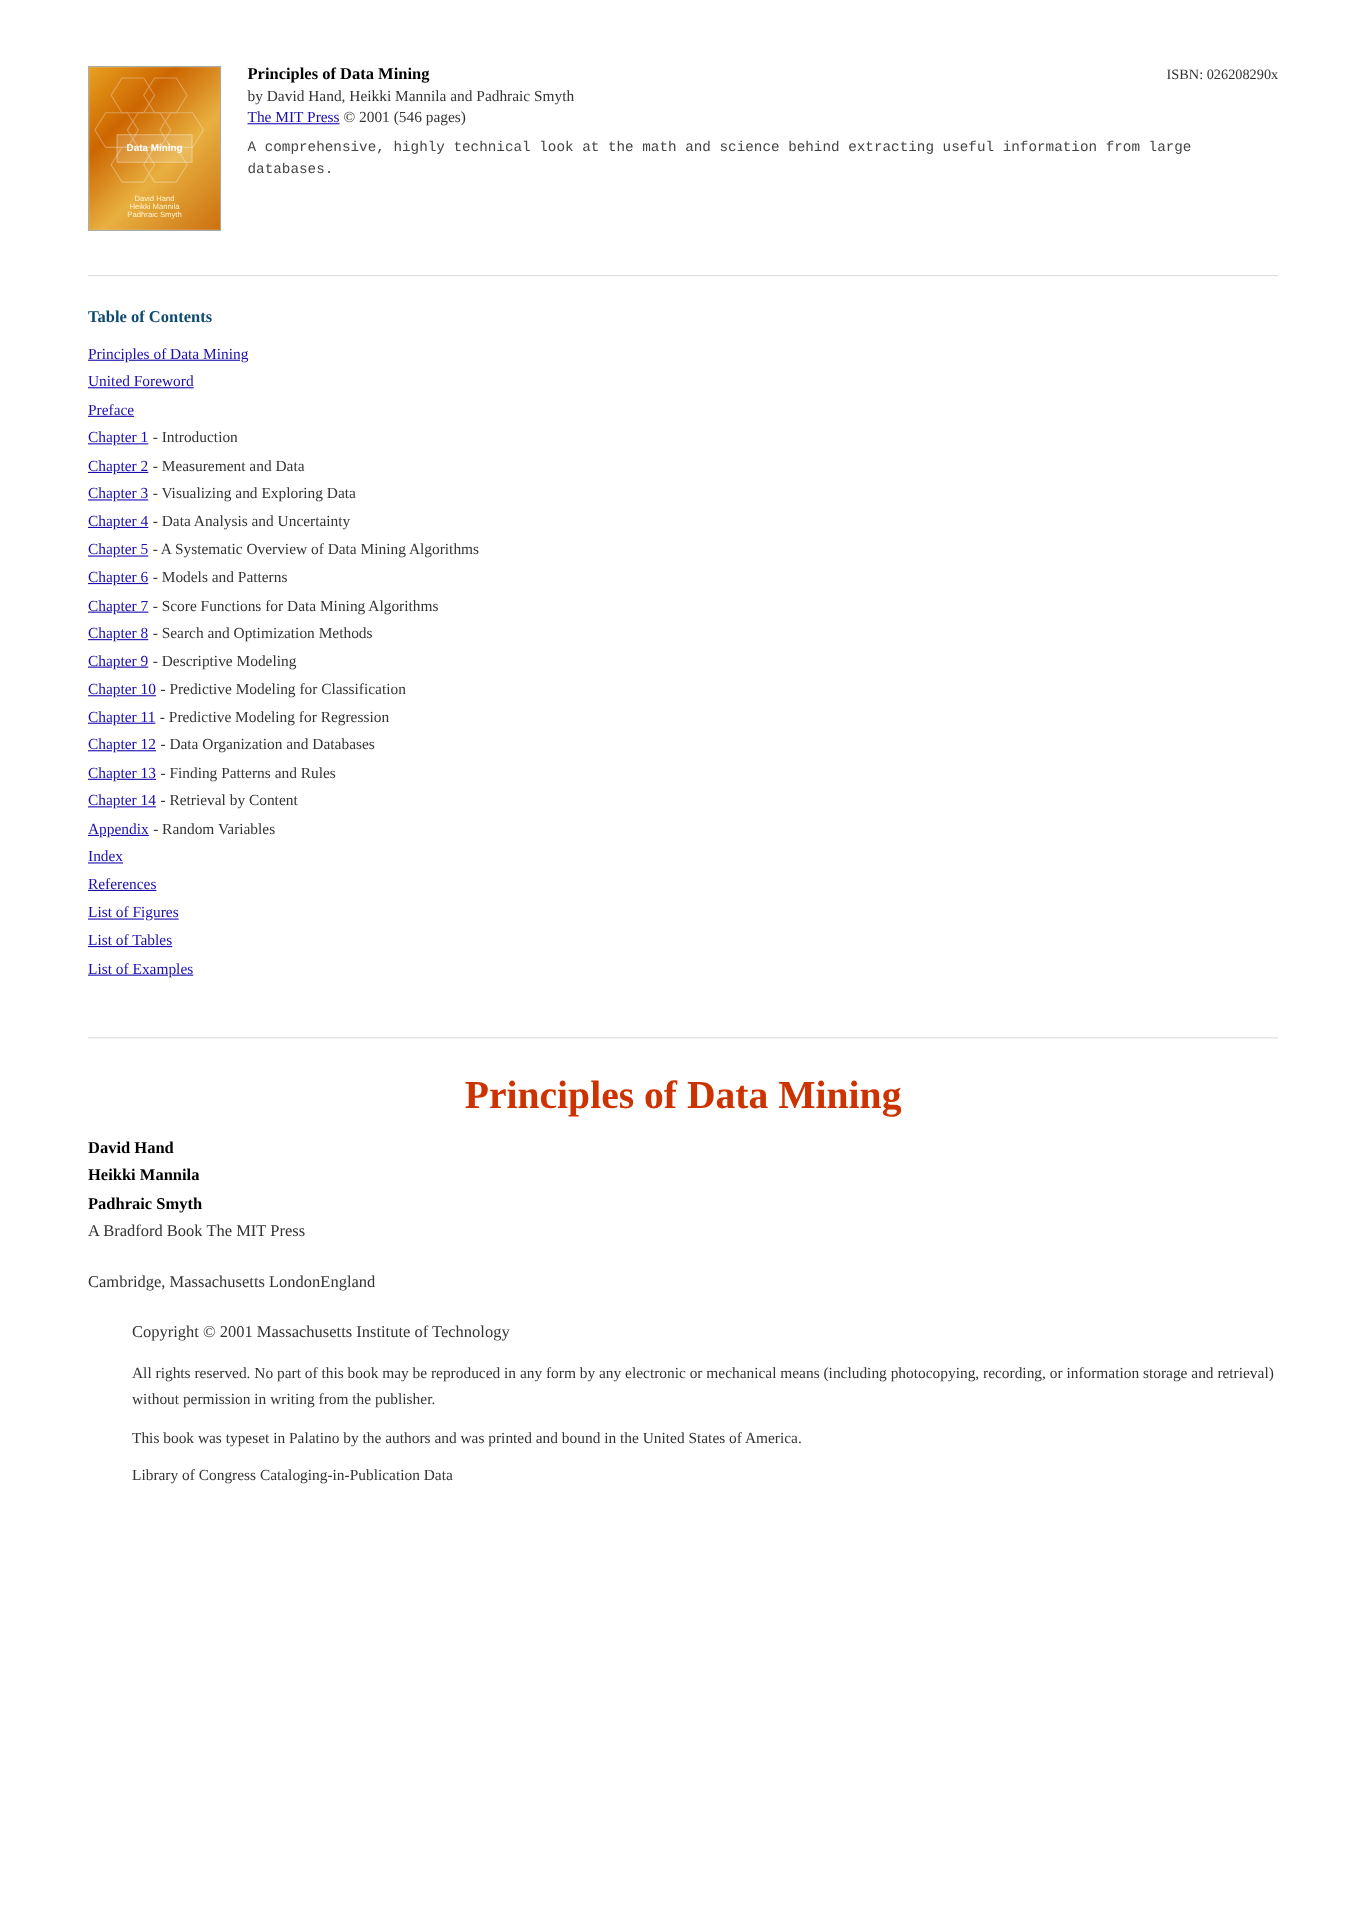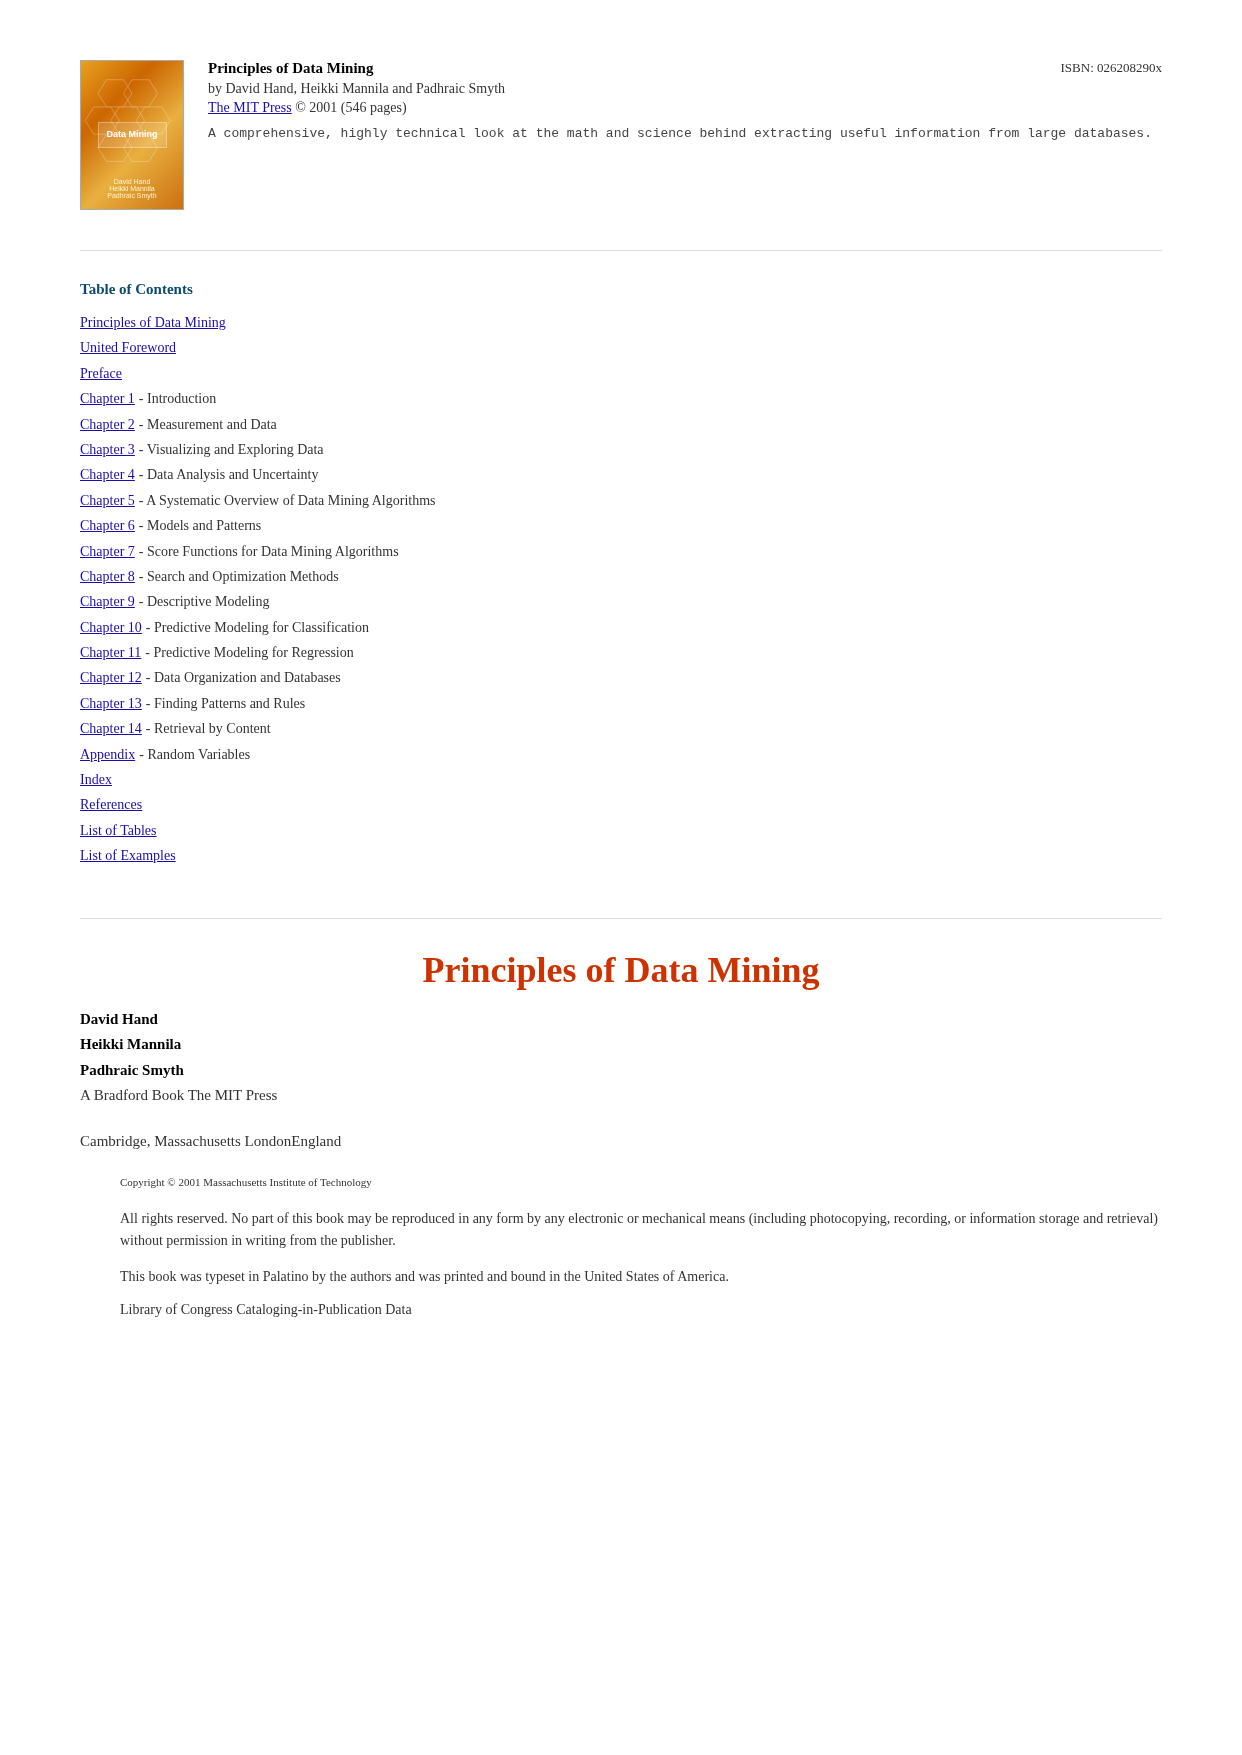--- a/index.html
+++ b/index.html
@@ -15,21 +15,21 @@
       padding: 60px 80px;
       max-width: 1242px;
     }
     
     .book-header {
       display: flex;
       gap: 24px;
       margin-bottom: 40px;
     }
     .book-cover {
-      width: 104px;
+      width: 121px;
       height: 150px;
       flex-shrink: 0;
       background: linear-gradient(135deg, #e8a020 0%, #cc6600 30%, #e8b040 60%, #cc7010 100%);
       position: relative;
       border: 1px solid #aaa;
       display: flex;
       align-items: center;
       justify-content: center;
       overflow: hidden;
     }
@@ -130,21 +130,21 @@
       font-size: 15px;
       color: #333;
       line-height: 1.7;
       margin-bottom: 20px;
     }
     .copyright-block {
       margin-left: 40px;
       margin-bottom: 16px;
     }
     .copyright-text {
-      font-size: 11px;
+      font-size: 15px;
       color: #333;
       line-height: 1.6;
     }
     .rights-text {
       font-size: 14px;
       color: #333;
       line-height: 1.6;
       margin-left: 40px;
       margin-bottom: 14px;
     }
@@ -284,20 +284,23 @@
           <a class="toc-link" href="#">Appendix</a>
           <span class="toc-desc">  - Random Variables</span>
         </div>
         <div class="toc-item">
           <a class="toc-link" href="#">Index</a>
         </div>
         <div class="toc-item">
           <a class="toc-link" href="#">References</a>
         </div>
         <div class="toc-item">
+          <a class="toc-link" href="#">List of Figures</a>
+        </div>
+        <div class="toc-item">
           <a class="toc-link" href="#">List of Tables</a>
         </div>
         <div class="toc-item">
           <a class="toc-link" href="#">List of Examples</a>
         </div>
       </div>
   </div>
 
   <hr>
 

